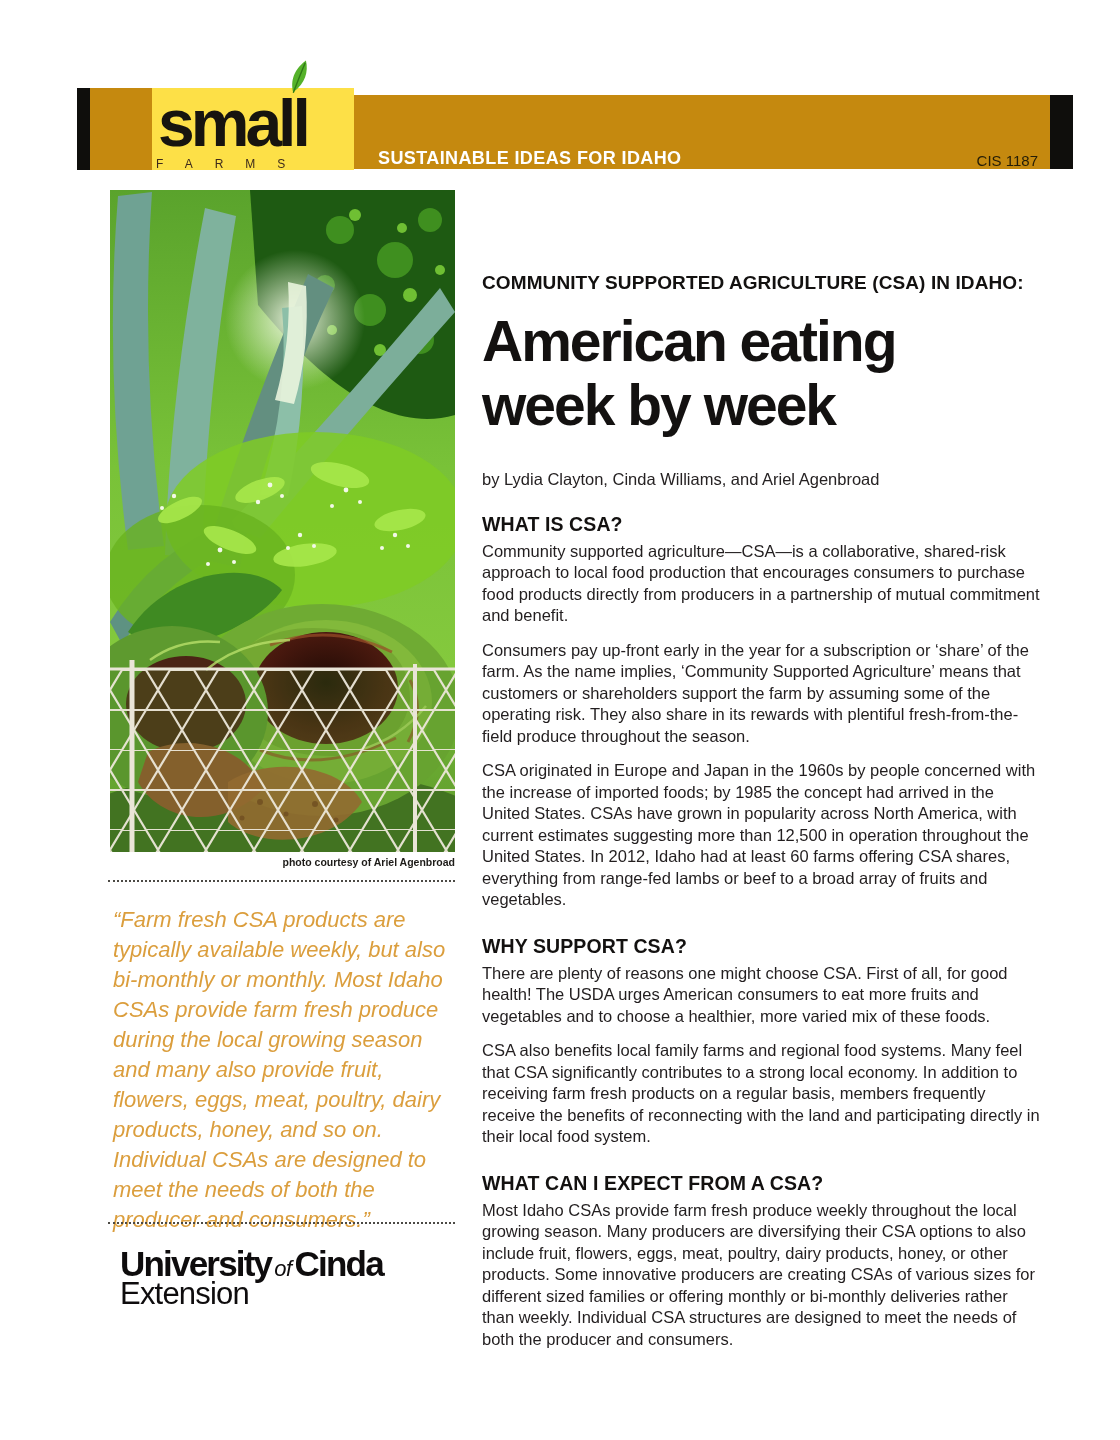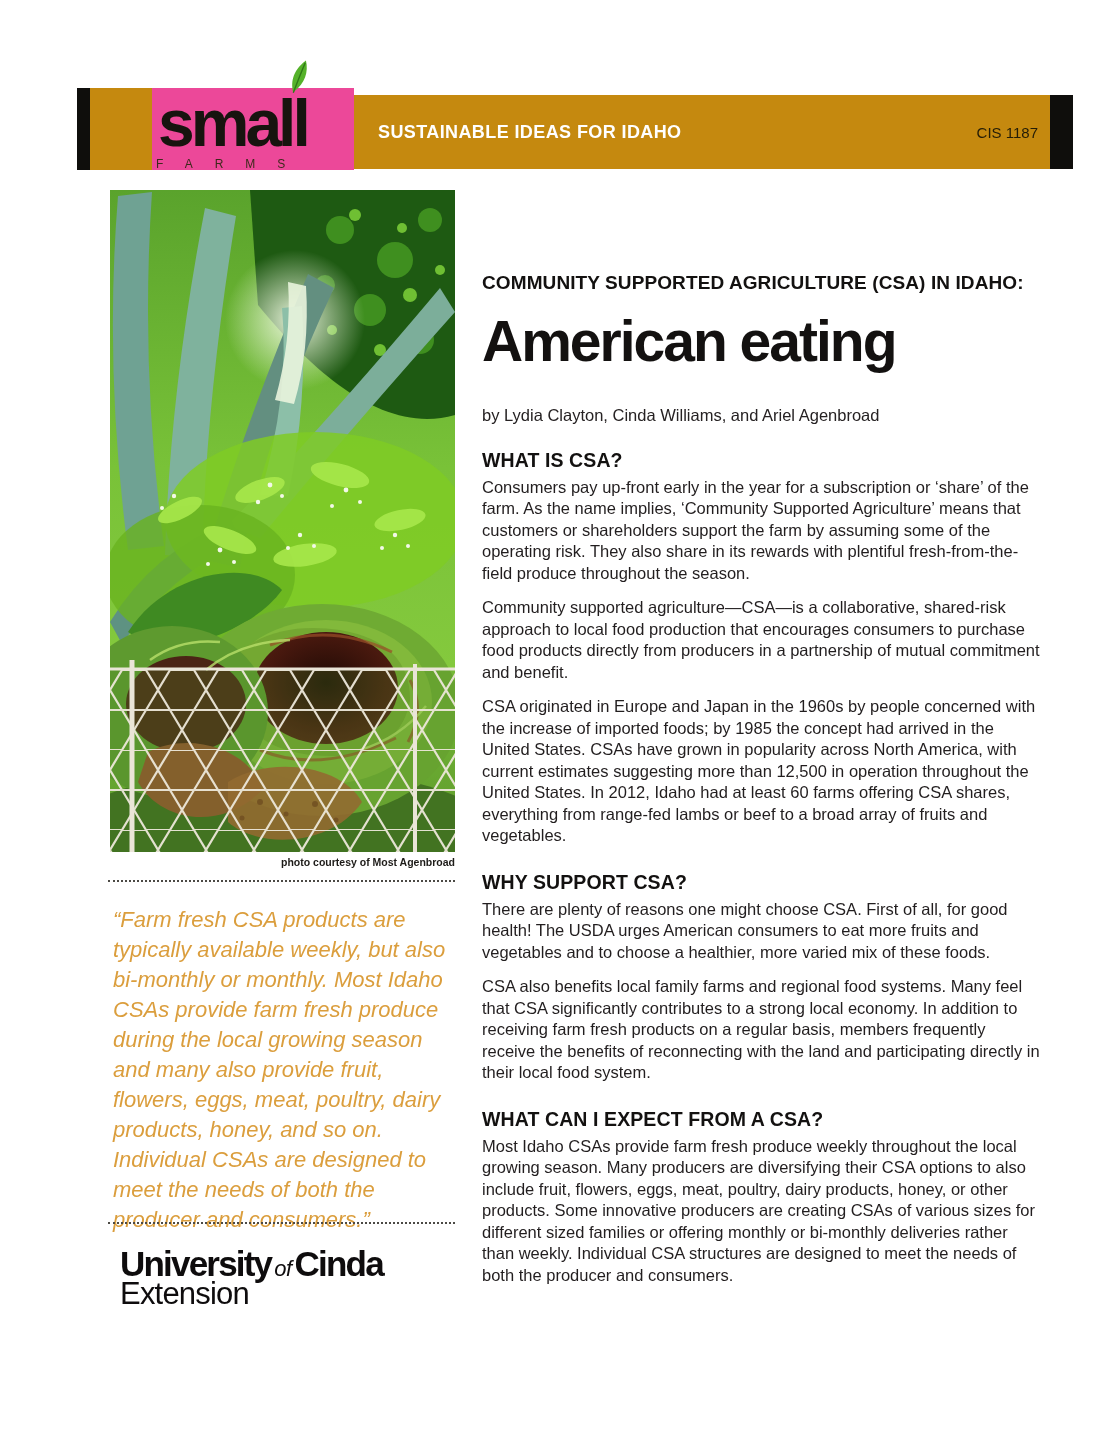--- a/index.html
+++ b/index.html
@@ -10,36 +10,36 @@
     font-family:"Liberation Sans", sans-serif;
     overflow:hidden;
   }
   
   .banner{
     position:absolute;left:77px;top:88px;width:996px;height:82px;
     display:flex;align-items:stretch;
   }
   .bar-black-left{width:13px;background:#0f0e0c;}
   .gold-block{width:62px;background:var(--gold,#C5890F);}
-  .logo-box{width:202px;background:#ec4899;position:relative;overflow:visible;}
+  .logo-box{width:202px;background:#fde047;position:relative;overflow:visible;}
   .brand-word{
     position:absolute;left:6px;bottom:14px;
     font-size:66px;font-weight:700;letter-spacing:-4px;
     color:#17140f;line-height:1;
   }
   .brand-sub{
     position:absolute;left:4px;bottom:-1px;
     font-size:12px;font-weight:400;letter-spacing:22px;
     color:#3d2a1b;white-space:nowrap;
   }
   .leaf{position:absolute;top:-29px;right:42px;width:30px;height:34px;transform:rotate(-8deg);}
   .banner-main{
     flex:1;background:var(--gold,#C5890F);
     margin-top:7px;margin-bottom:1px;
-    display:flex;align-items:center;
+    display:flex;align-items:flex-end;
   }
   .tagline{
     margin-left:24px;color:#ffffff;font-weight:700;
     font-size:18px;letter-spacing:0.4px;
   }
   .doc-code{
     margin-left:auto;margin-right:12px;
     color:#241d07;font-size:15px;font-weight:400;
   }
   .bar-black-right{width:23px;background:#0f0e0c;margin-top:7px;margin-bottom:1px;}
@@ -226,46 +226,47 @@
       </g>
 
       <rect x="0" y="478" width="345" height="184" fill="#4f8a26" opacity="0.25"></rect>
       <rect x="0" y="478" width="345" height="184" fill="url(#wire)"></rect>
       <line x1="0" y1="479" x2="345" y2="479" stroke="#eae5d8" stroke-width="3"></line>
       <line x1="22" y1="470" x2="22" y2="662" stroke="#eae5d8" stroke-width="5"></line>
       <line x1="305" y1="474" x2="305" y2="662" stroke="#eae5d8" stroke-width="4"></line>
     </svg>
   </div>
 
-  <div class="photo-caption">photo courtesy of Most Agenbroad</div>
+  <div class="photo-caption">photo courtesy of Ariel Agenbroad</div>
 
   <div class="divider divider-1"></div>
 
   <div class="pull-quote">“Farm fresh CSA products are typically available weekly, but also bi-monthly or monthly. Most Idaho CSAs provide farm fresh produce during the local growing season and many also provide fruit, flowers, eggs, meat, poultry, dairy products, honey, and so on. Individual CSAs are designed to meet the needs of both the producer and consumers.”</div>
 
   <div class="divider divider-2"></div>
 
   <div class="uofi">
     <div class="uofi-line1">
       <span>University</span><span class="uofi-of">of</span><span>Cinda</span>
     </div>
     <div class="uofi-line2">Extension</div>
   </div>
 
   <div class="article">
     <h3 class="eyebrow">COMMUNITY SUPPORTED AGRICULTURE (CSA) IN IDAHO:</h3>
     <h1 class="title">
       <span>American eating</span><br>
+      <span>week by week</span>
     </h1>
     <div class="byline">by Lydia Clayton, Cinda Williams, and Ariel Agenbroad</div>
     <div>
         <section class="section">
           <h2>WHAT IS CSA?</h2>
+          <p>Community supported agriculture—CSA—is a collaborative, shared-risk approach to local food production that encourages consumers to purchase food products directly from producers in a partnership of mutual commitment and benefit.</p>
           <p>Consumers pay up-front early in the year for a subscription or ‘share’ of the farm. As the name implies, ‘Community Supported Agriculture’ means that customers or shareholders support the farm by assuming some of the operating risk. They also share in its rewards with plentiful fresh-from-the-field produce throughout the season.</p>
-          <p>Community supported agriculture—CSA—is a collaborative, shared-risk approach to local food production that encourages consumers to purchase food products directly from producers in a partnership of mutual commitment and benefit.</p>
           <p>CSA originated in Europe and Japan in the 1960s by people concerned with the increase of imported foods; by 1985 the concept had arrived in the United States. CSAs have grown in popularity across North America, with current estimates suggesting more than 12,500 in operation throughout the United States. In 2012, Idaho had at least 60 farms offering CSA shares, everything from range-fed lambs or beef to a broad array of fruits and vegetables.</p>
         </section>
         <section class="section">
           <h2>WHY SUPPORT CSA?</h2>
           <p>There are plenty of reasons one might choose CSA. First of all, for good health! The USDA urges American consumers to eat more fruits and vegetables and to choose a healthier, more varied mix of these foods.</p>
           <p>CSA also benefits local family farms and regional food systems. Many feel that CSA significantly contributes to a strong local economy. In addition to receiving farm fresh products on a regular basis, members frequently receive the benefits of reconnecting with the land and participating directly in their local food system.</p>
         </section>
         <section class="section">
           <h2>WHAT CAN I EXPECT FROM A CSA?</h2>
           <p>Most Idaho CSAs provide farm fresh produce weekly throughout the local growing season. Many producers are diversifying their CSA options to also include fruit, flowers, eggs, meat, poultry, dairy products, honey, or other products. Some innovative producers are creating CSAs of various sizes for different sized families or offering monthly or bi-monthly deliveries rather than weekly. Individual CSA structures are designed to meet the needs of both the producer and consumers.</p>

